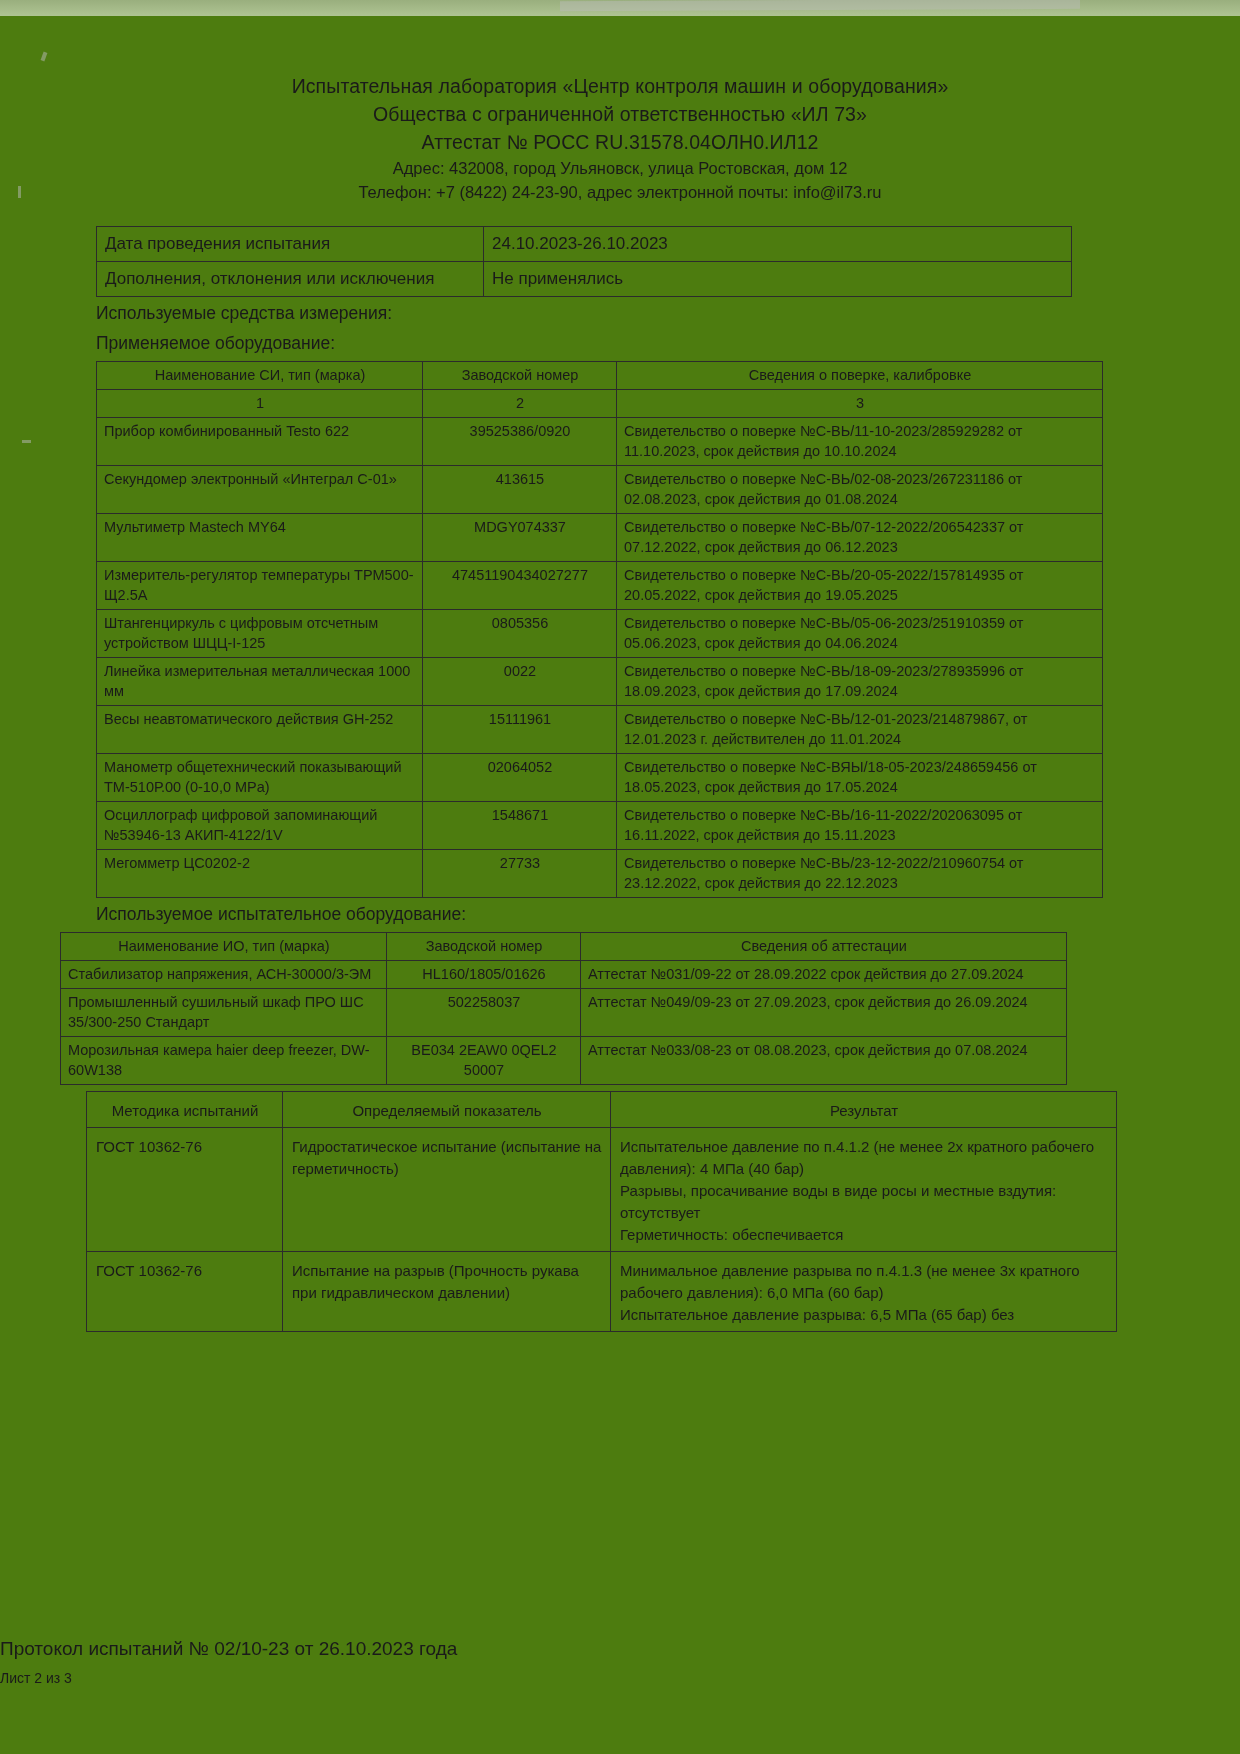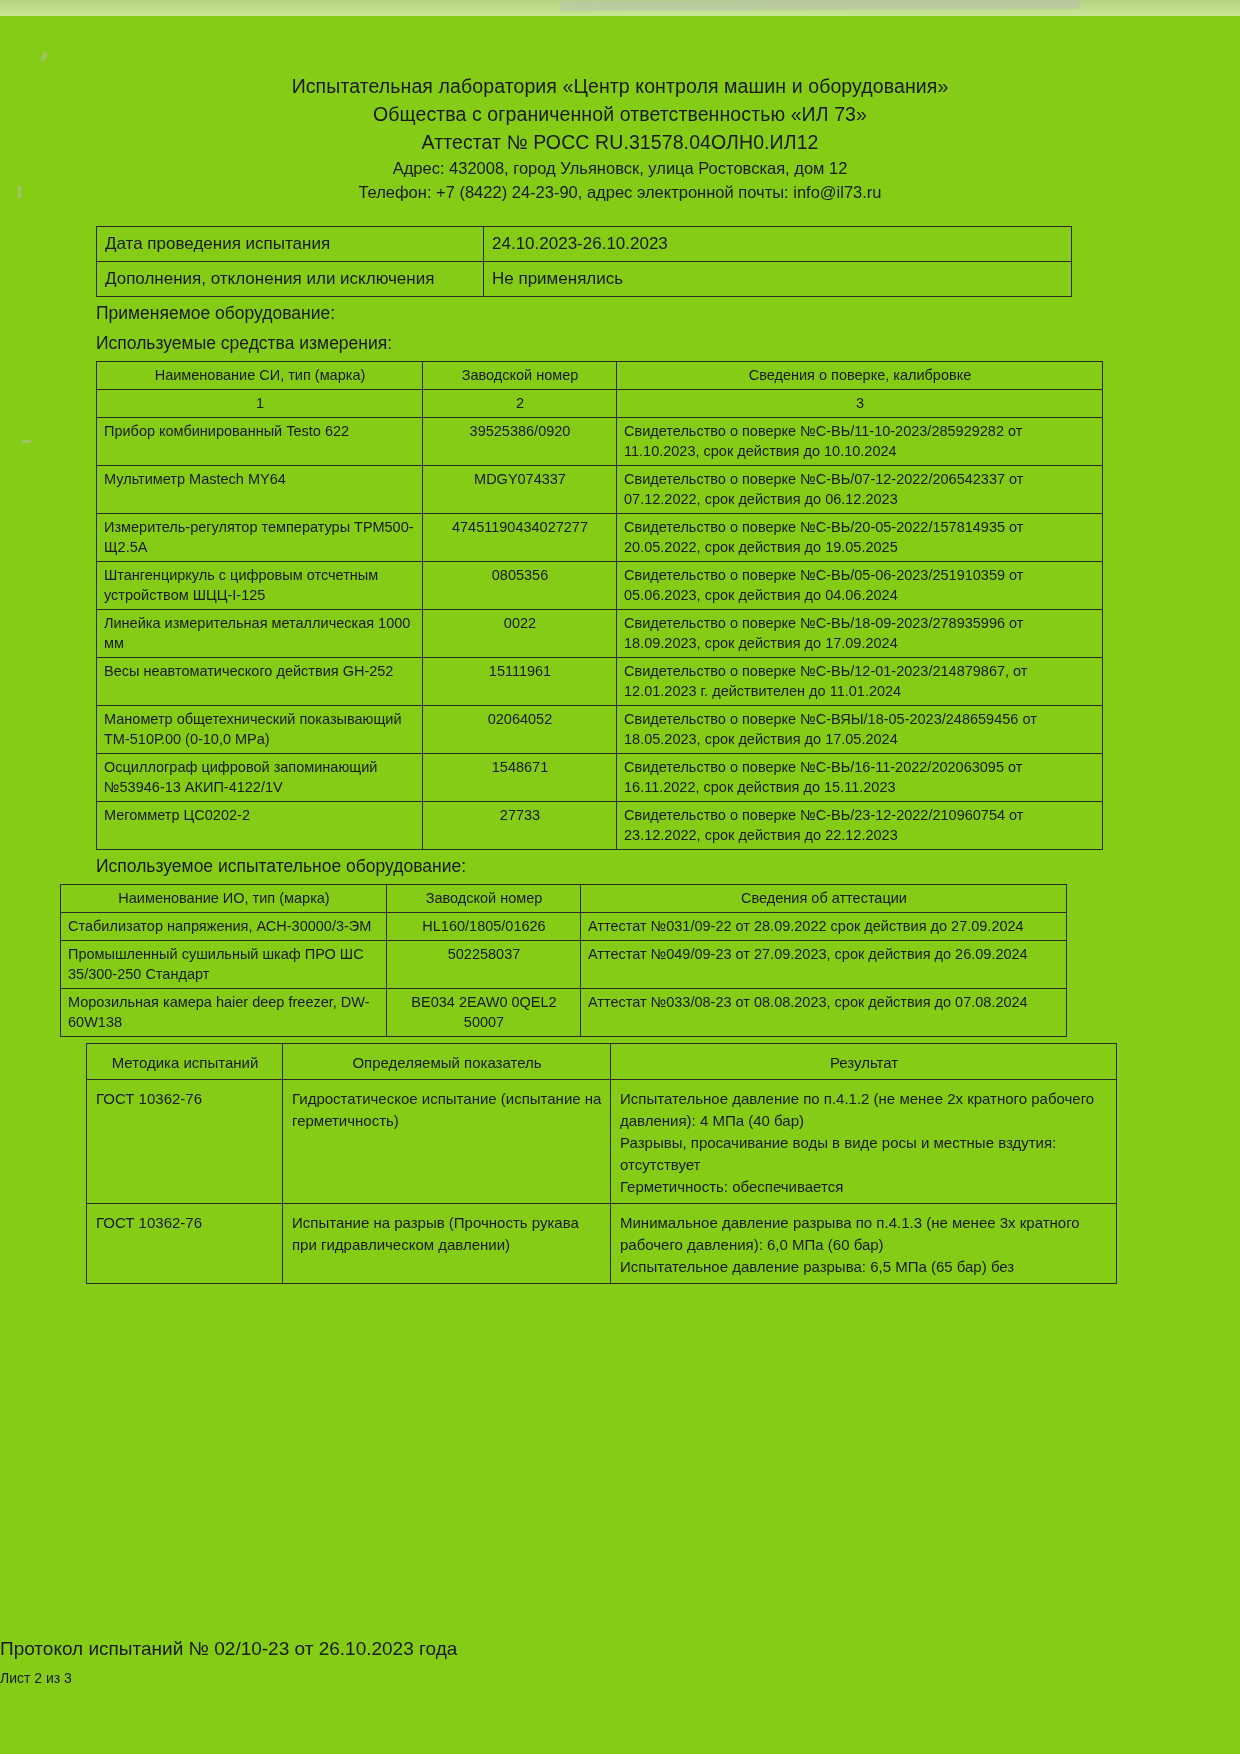--- a/index.html
+++ b/index.html
@@ -5,21 +5,21 @@
   html, body {
     margin: 0;
     padding: 0;
     background: #e9e9e9;
   }
   .page {
     position: relative;
     width: 1240px;
     height: 1754px;
     margin: 0 auto;
-    background: #84cc16;
+    background: #4d7c0f;
     font-family: "Liberation Sans", "DejaVu Sans", sans-serif;
     color: #1a1a1a;
     overflow: hidden;
     box-sizing: border-box;
   }
   
   .scan-edge-top {
     position: absolute;
     left: 0; top: 0;
     width: 1240px; height: 16px;
@@ -169,40 +169,45 @@
           <td class="c1">Дата проведения испытания</td>
           <td>24.10.2023-26.10.2023</td>
         </tr>
         <tr>
           <td class="c1">Дополнения, отклонения или исключения</td>
           <td>Не применялись</td>
         </tr>
       </tbody>
     </table>
 
+    <div class="section-label">Используемые средства измерения:</div>
     <div class="section-label">Применяемое оборудование:</div>
-    <div class="section-label">Используемые средства измерения:</div>
 
     <table class="t-si">
       <tbody>
         <tr>
           <td class="cA h">Наименование СИ, тип (марка)</td>
           <td class="cB h">Заводской номер</td>
           <td class="cC h">Сведения о поверке, калибровке</td>
         </tr>
         <tr>
           <td class="cA num">1</td>
           <td class="cB num">2</td>
           <td class="cC num" style="text-align:center">3</td>
         </tr>
 
         <tr>
           <td class="cA">Прибор комбинированный Testo 622</td>
           <td class="cB">39525386/0920</td>
           <td class="cC">Свидетельство о поверке №С-ВЬ/11-10-2023/285929282 от 11.10.2023, срок действия до 10.10.2024</td>
+        </tr>
+        <tr>
+          <td class="cA">Секундомер электронный «Интеграл С-01»</td>
+          <td class="cB">413615</td>
+          <td class="cC">Свидетельство о поверке №С-ВЬ/02-08-2023/267231186 от 02.08.2023, срок действия до 01.08.2024</td>
         </tr>
         <tr>
           <td class="cA">Мультиметр Mastech MY64</td>
           <td class="cB">MDGY074337</td>
           <td class="cC">Свидетельство о поверке №С-ВЬ/07-12-2022/206542337 от 07.12.2022, срок действия до 06.12.2023</td>
         </tr>
         <tr>
           <td class="cA">Измеритель-регулятор температуры ТРМ500-Щ2.5А</td>
           <td class="cB">47451190434027277</td>
           <td class="cC">Свидетельство о поверке №С-ВЬ/20-05-2022/157814935 от 20.05.2022, срок действия до 19.05.2025</td>

